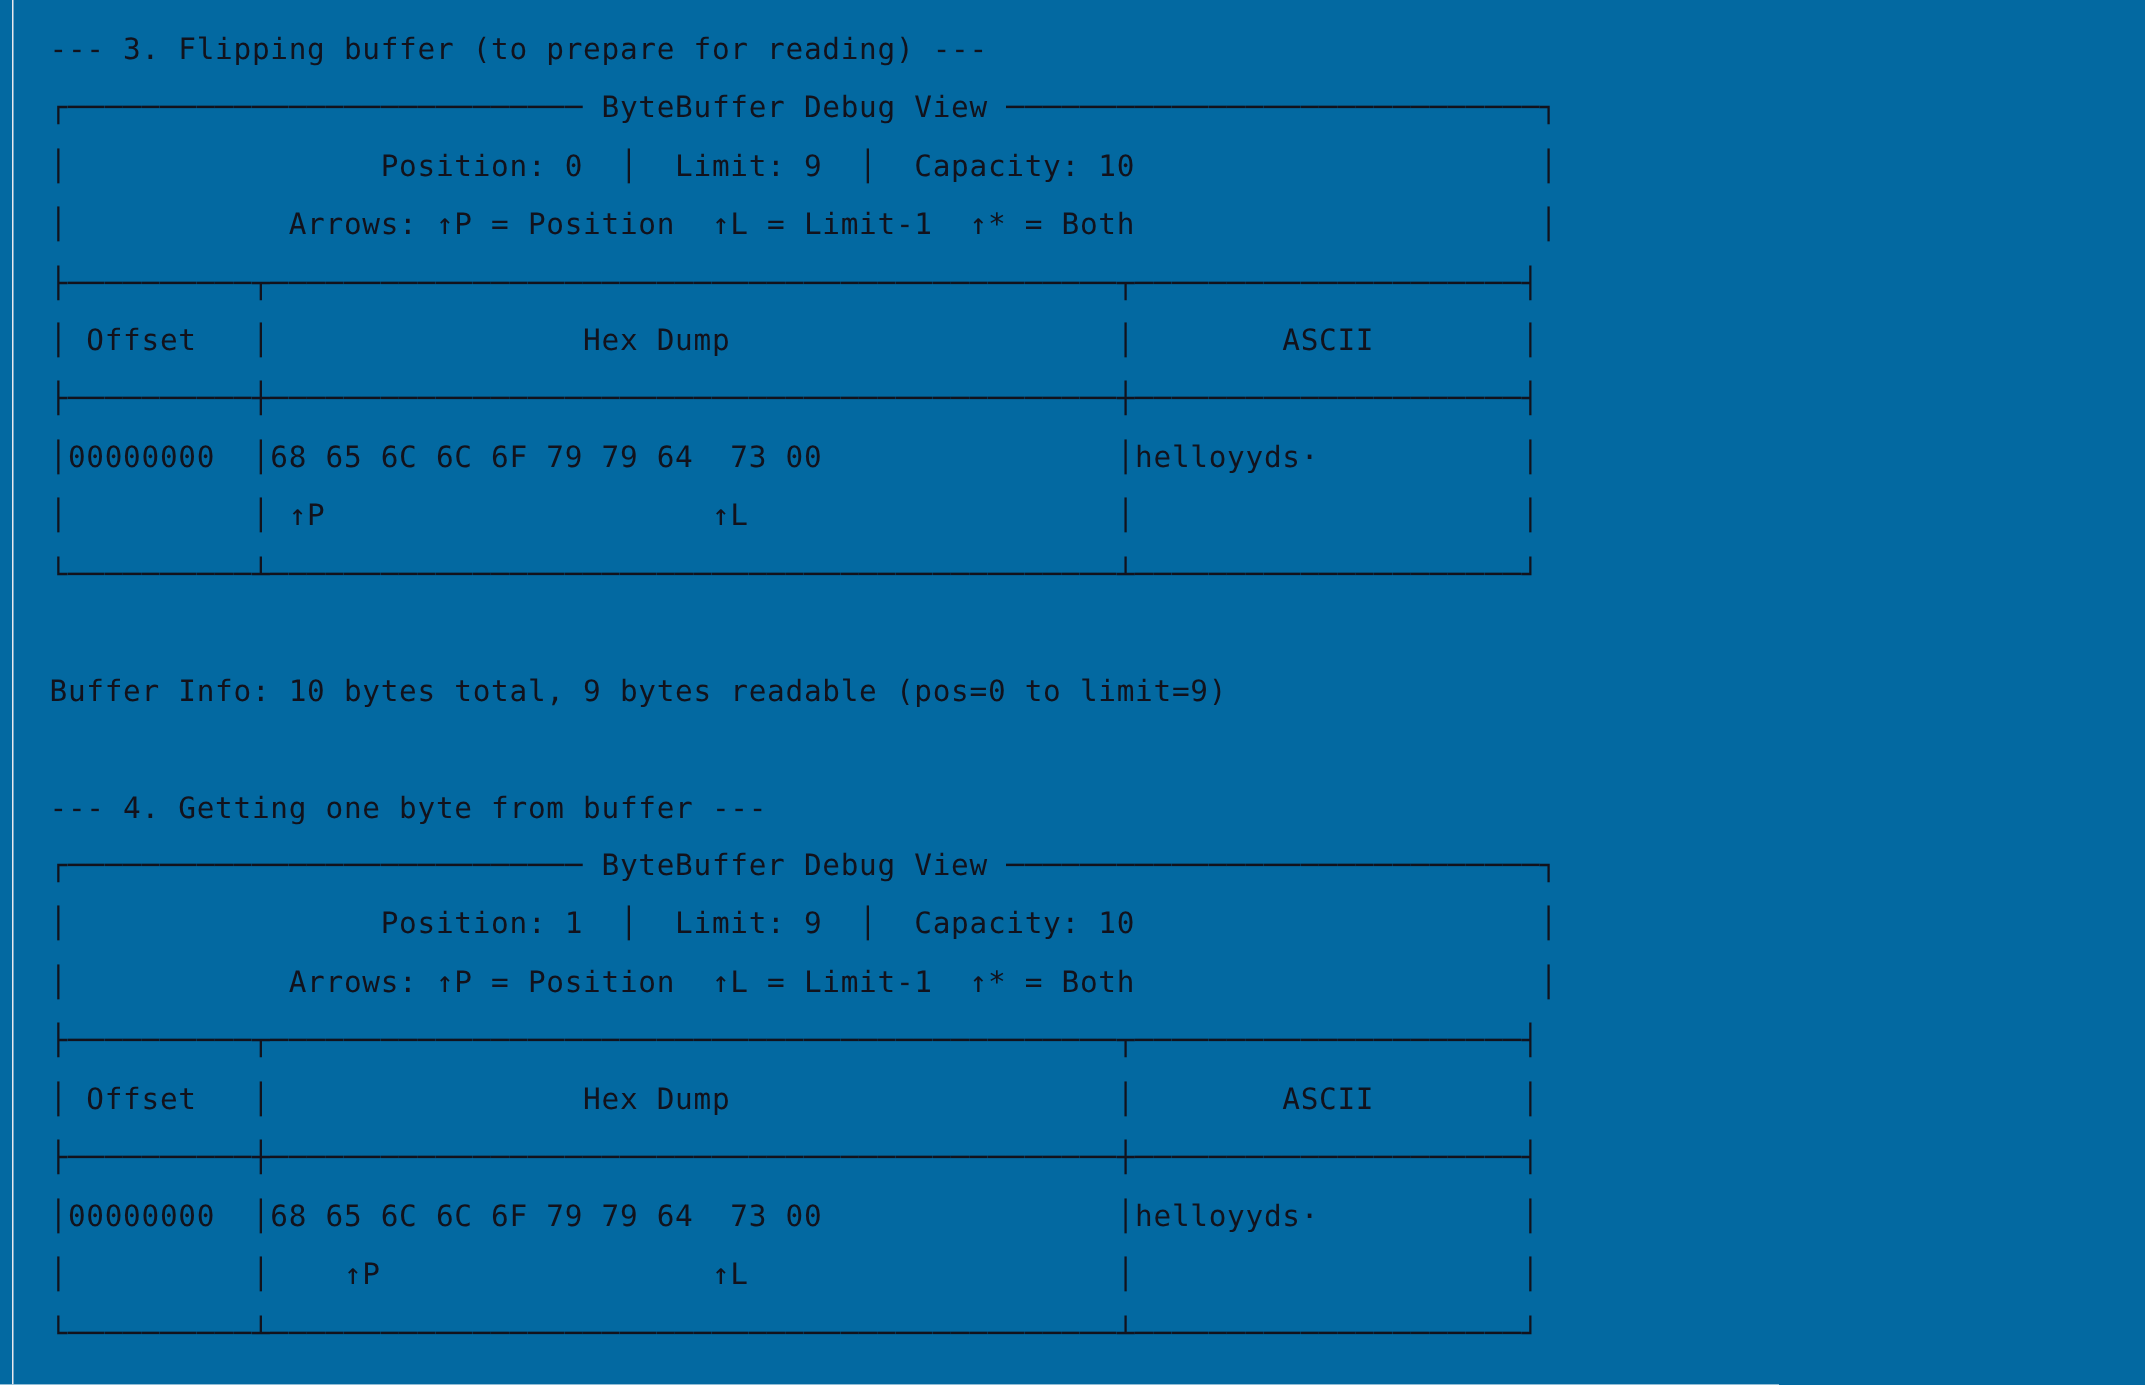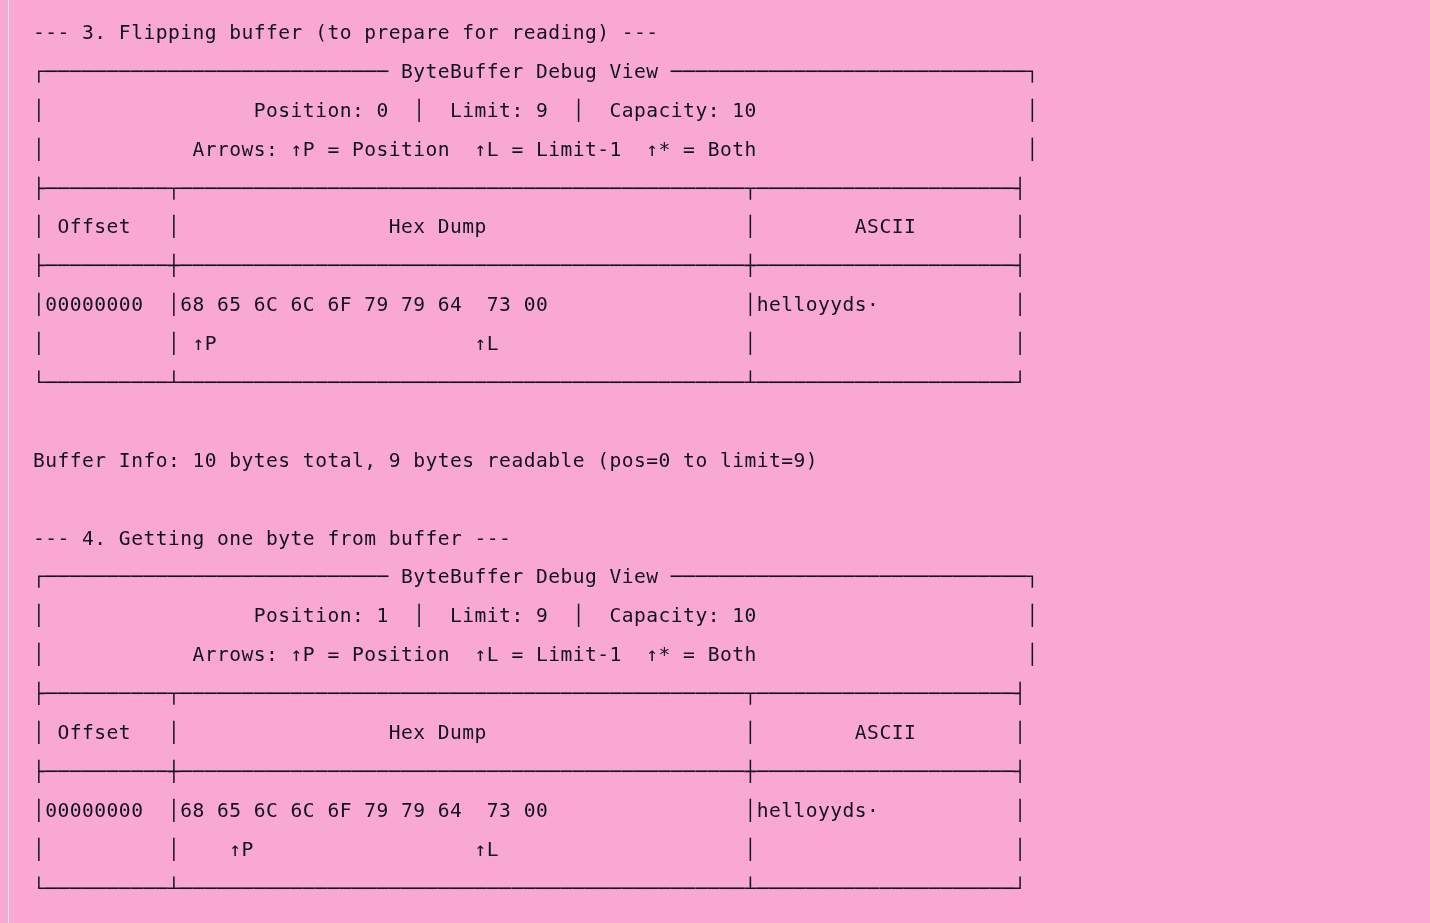--- a/index.html
+++ b/index.html
@@ -11,21 +11,21 @@
     height: 923px;
     overflow: hidden;
   }
   body {
     font-family: "DejaVu Sans Mono", "Liberation Mono", monospace;
   }
   #console {
     position: relative;
     width: 1430px;
     height: 923px;
-    background: #f9a8d4;
+    background: #0369a1;
     box-sizing: border-box;
     padding: 13px;
   }
   
   .gutter-rule {
     position: absolute;
     left: 8px;
     top: 0;
     width: 1px;
     height: 923px;

